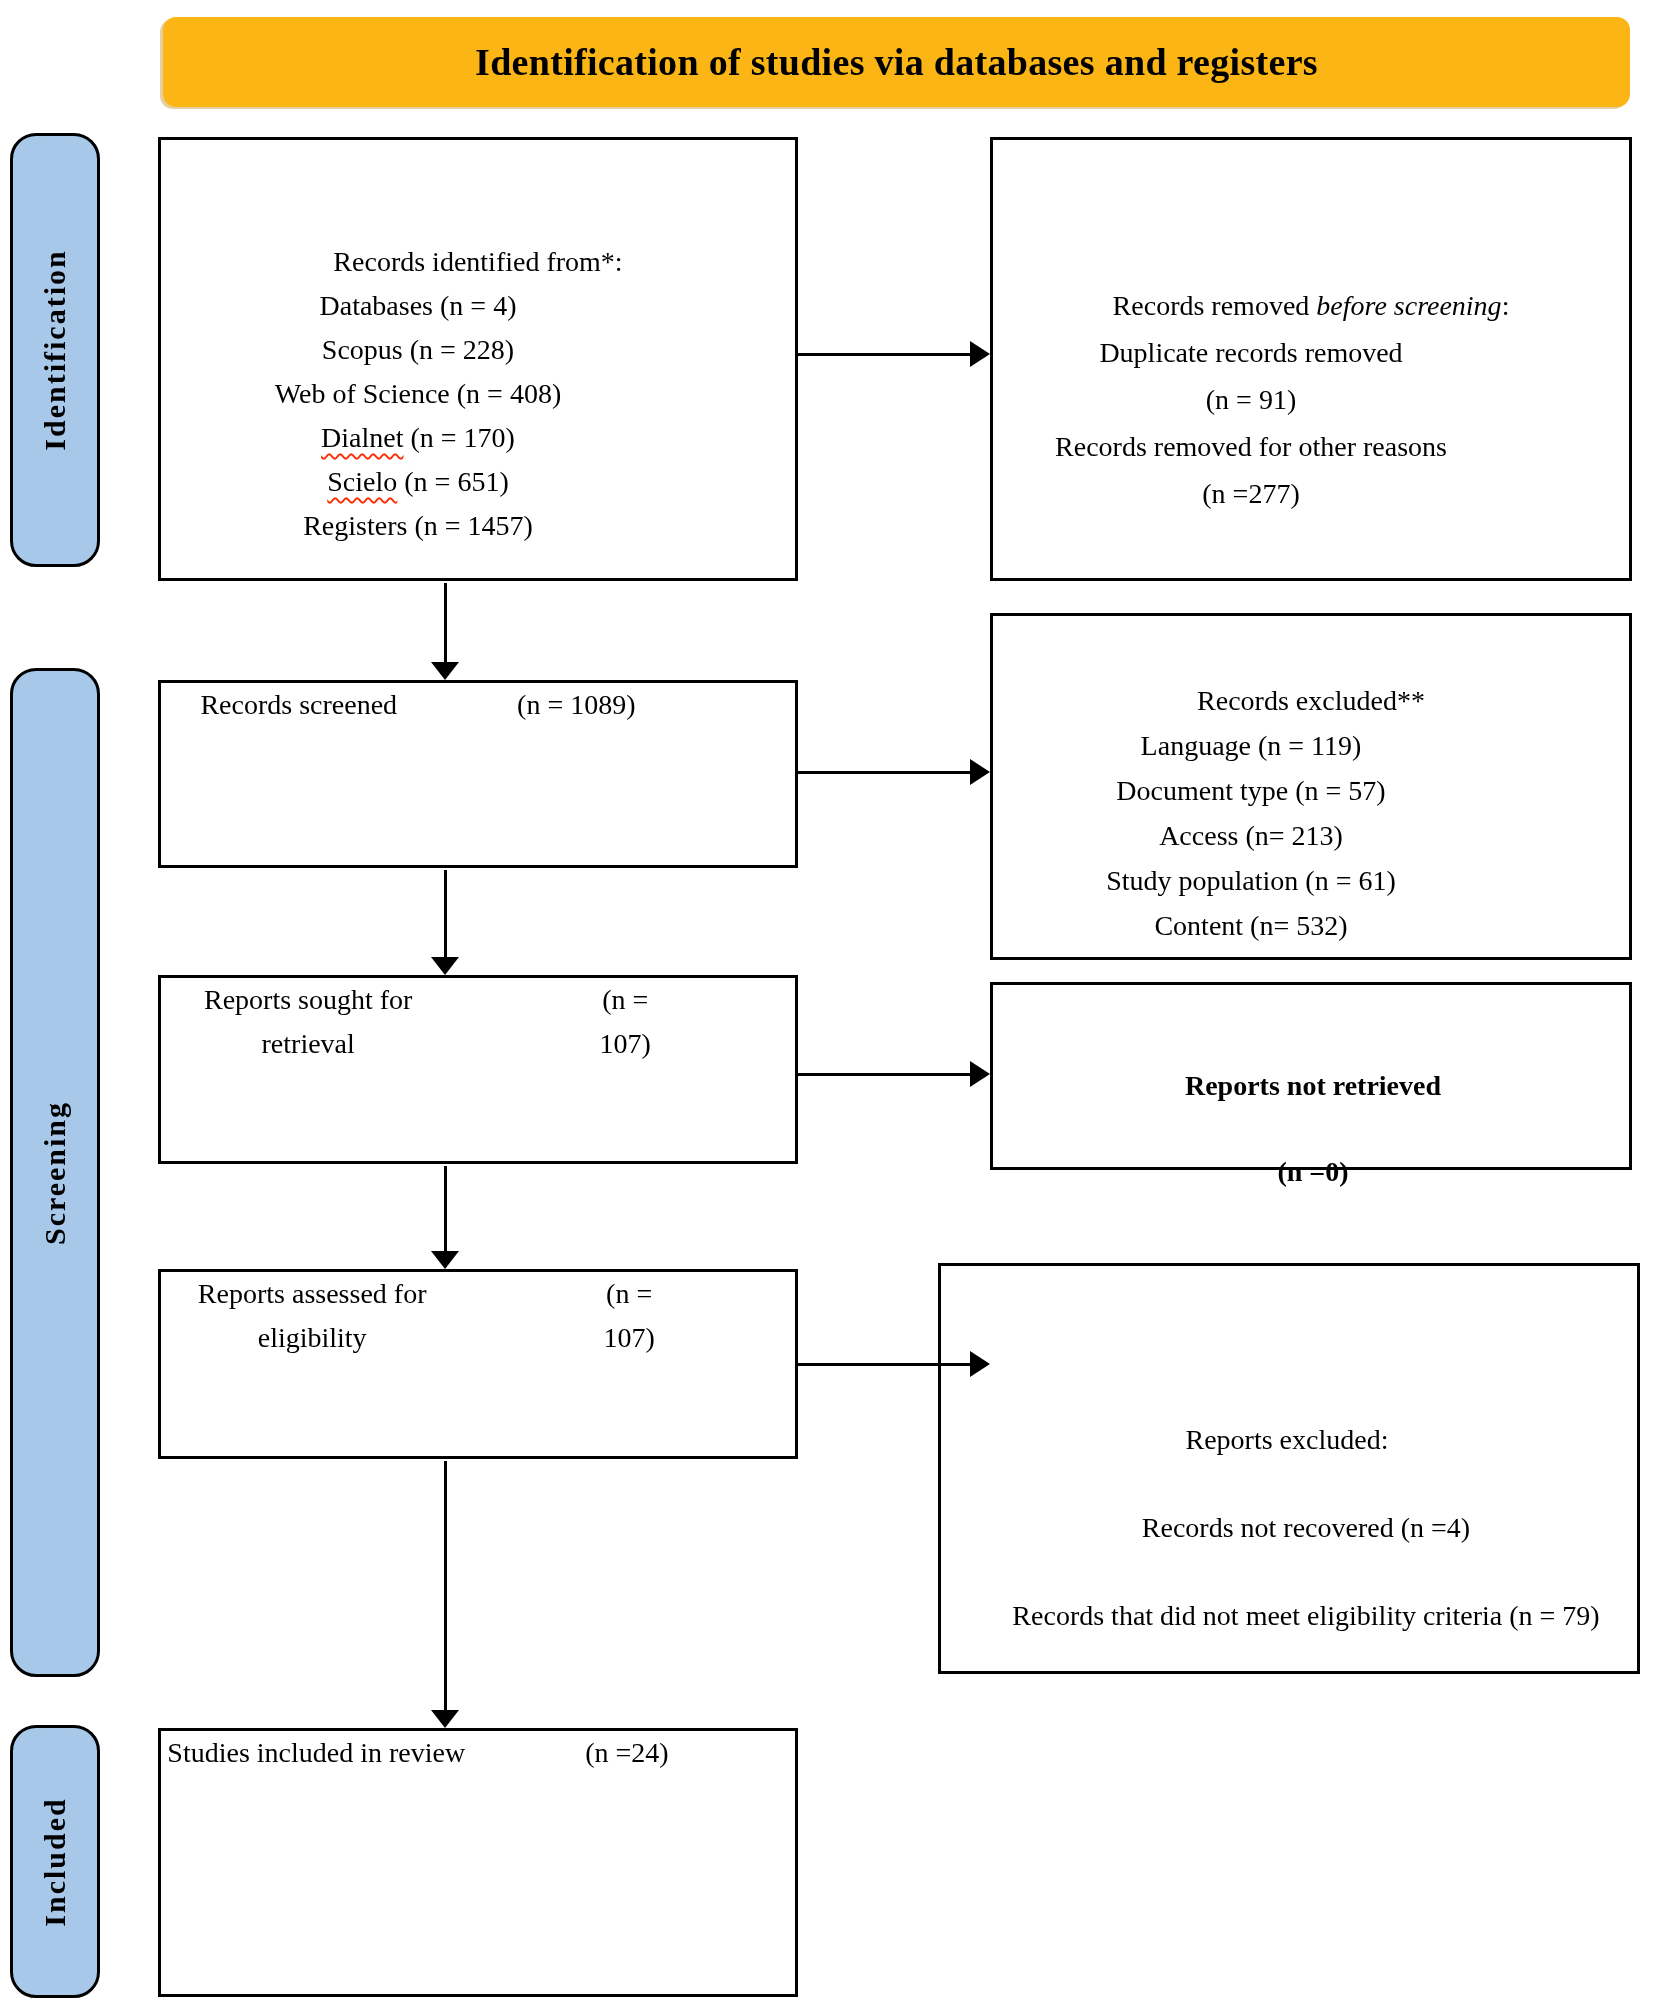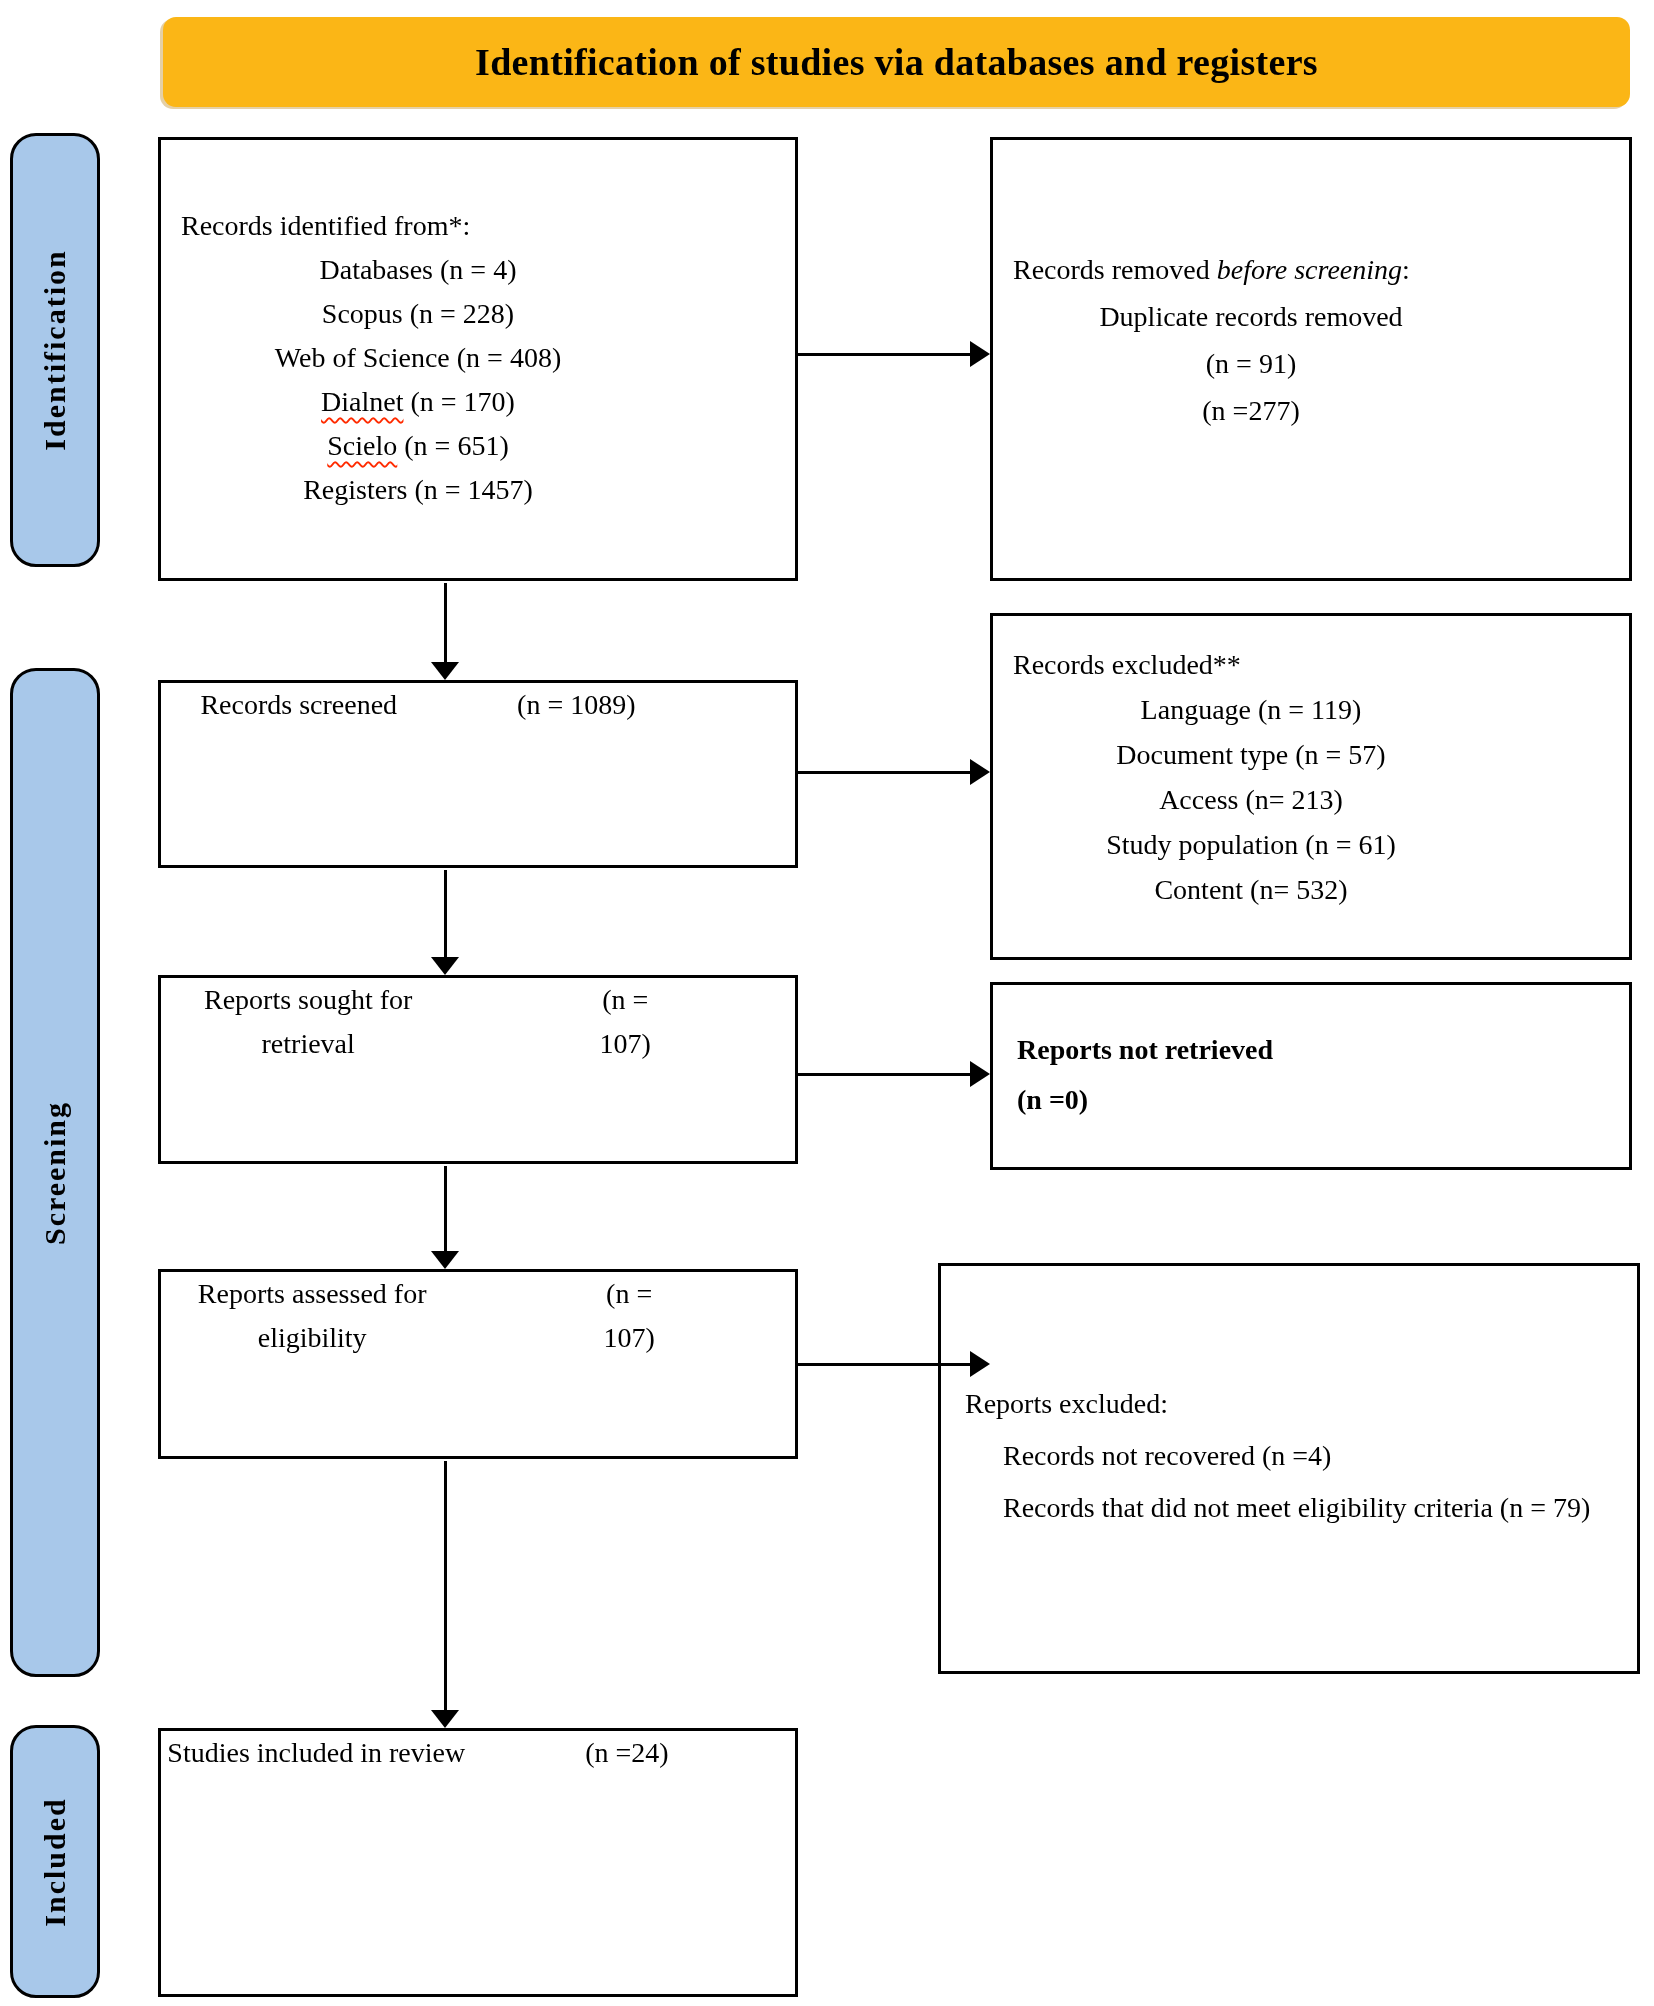--- a/index.html
+++ b/index.html
@@ -35,21 +35,21 @@
     font-weight:bold;font-size:30px;letter-spacing:2px;
   }
   .side-identification{top:133px;height:434px;}
   .side-screening{top:668px;height:1009px;}
   .side-included{top:1725px;height:273px;}
 
   .box{
     position:absolute;background:#fff;border:3px solid #000;
     box-sizing:border-box;font-size:28px;line-height:44px;
   }
-  .t-left{text-align:left;}
+  .t-left{text-align:center;margin-top:36px;}
   .t-center{text-align:center;padding-right:120px;}
   .flexcol{display:flex;justify-content:center;}
 
   .b1{left:158px;top:137px;width:640px;height:444px;padding:64px 20px 0 20px;}
   .b2{left:990px;top:137px;width:642px;height:444px;padding:106px 20px 0 20px;line-height:47px;}
   .b3{left:158px;top:680px;width:640px;height:188px;}
   .b4{left:990px;top:613px;width:642px;height:347px;padding:26px 20px 0 20px;line-height:45px;}
   .b5{left:158px;top:975px;width:640px;height:189px;}
   .b6{left:990px;top:982px;width:642px;height:188px;padding:40px 20px 0 24px;line-height:50px;font-weight:bold;}
   .b7{left:158px;top:1269px;width:640px;height:190px;}
@@ -114,20 +114,21 @@
     <div class="t-center">Web of Science (n = 408)</div>
     <div class="t-center"><span class="wavy">Dialnet</span><span> (n = 170)</span></div>
     <div class="t-center"><span class="wavy">Scielo</span><span> (n = 651)</span></div>
     <div class="t-center">Registers (n = 1457)</div>
   </div>
 
   <div class="box b2">
     <div class="t-left"><span>Records removed </span><span class="ital">before screening</span><span>:</span></div>
     <div class="t-center">Duplicate records removed</div>
     <div class="t-center">(n = 91)</div>
+    <div class="t-center">Records removed for other reasons</div>
     <div class="t-center">(n =277)</div>
   </div>
 
   <div class="box b3 flexcol">
     <div class="t-center">Records screened</div>
     <div class="t-center">(n = 1089)</div>
   </div>
 
   <div class="box b4">
     <div class="t-left">Records excluded**</div>

